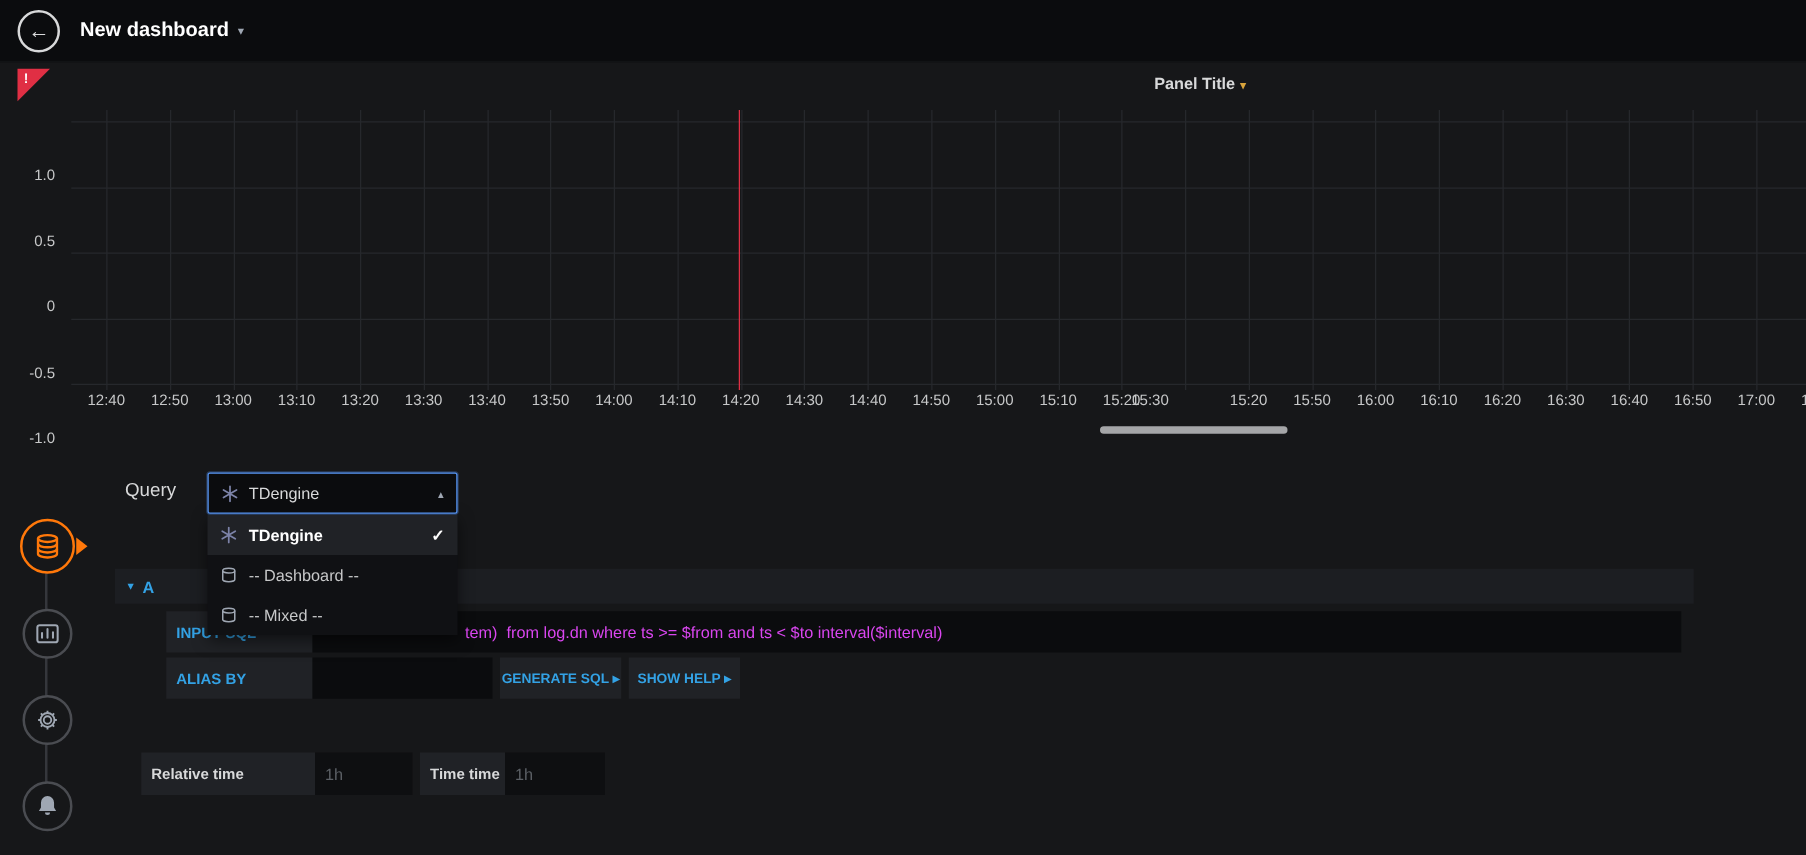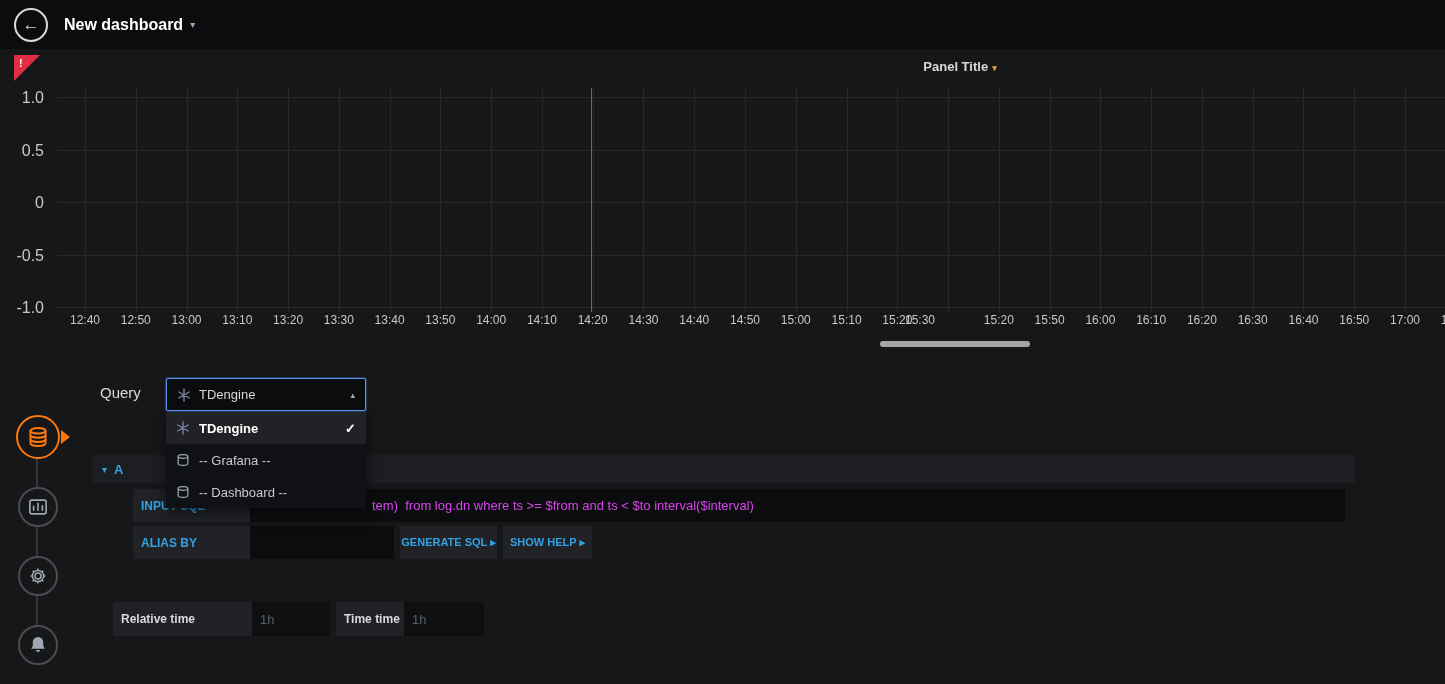--- a/index.html
+++ b/index.html
@@ -27,21 +27,21 @@
   .error-mark { position:absolute; left:19px; top:57px; color:#fff; font-size:11px; font-weight:700; }
   .panel-title { position:absolute; left:860px; top:59px; width:200px; text-align:center;
     font-size:13px; font-weight:700; color:#d8d9da; cursor:pointer; z-index:5; }
   .panel-title .pcaret { color:#d9a43c; font-size:9px; margin-left:4px; }
 
   
   #chart { position:absolute; left:0; top:0; width:1445px; height:684px; pointer-events:none; }
   .vline { position:absolute; width:1px; background:#26282c; }
   .hline { position:absolute; height:1px; background:#26282c; }
   .xtick { position:absolute; width:52px; text-align:center; font-size:12px; color:#c7c8c9; }
-  .ytick { position:absolute; width:38px; text-align:right; font-size:16px; color:#c7c8c9; }
+  .ytick { position:absolute; width:38px; text-align:right; font-size:12px; color:#c7c8c9;margin-top:44px; }
   .annotation-line { position:absolute; width:1px; background:#e02f44; }
 
   .scrollbar-thumb { position:absolute; left:880px; top:341px; width:150px; height:6px;
     border-radius:3px; background:#b5b6b8; opacity:.9; cursor:pointer; }
 
   
   .side-line { position:absolute; left:36px; top:420px; width:2px; height:243px; background:#35373c; }
   .side-icon { position:absolute; width:40px; height:40px; border-radius:50%;
     background:#161719; border:2px solid #4a4c51; display:flex; align-items:center;
     justify-content:center; cursor:pointer; color:#9fa7b3; z-index:2; }
@@ -253,30 +253,30 @@
     <span>TDengine</span>
     <span class="check">✓</span>
   </div>
   <div class="ds-item">
     <span class="mi">
       <svg width="14" height="14" viewBox="0 0 16 16" fill="none" stroke="#9fa7b3" stroke-width="1.4">
           <ellipse cx="8" cy="4" rx="5.5" ry="2.1"></ellipse>
           <path d="M2.5 4v8c0 1.1 2.46 2.1 5.5 2.1s5.5-1 5.5-2.1V4"></path>
         </svg>
     </span>
-    <span>-- Grafana --</span>
+    <span>-- Dashboard --</span>
   </div>
   <div class="ds-item">
     <span class="mi">
       <svg width="14" height="14" viewBox="0 0 16 16" fill="none" stroke="#9fa7b3" stroke-width="1.4">
           <ellipse cx="8" cy="4" rx="5.5" ry="2.1"></ellipse>
           <path d="M2.5 4v8c0 1.1 2.46 2.1 5.5 2.1s5.5-1 5.5-2.1V4"></path>
         </svg>
     </span>
-    <span>-- Dashboard --</span>
+    <span>-- Mixed --</span>
   </div>
 </div>
 
 <div class="row-a">
   <span class="a-caret">▾</span>
   <span class="a-letter">A</span>
 </div>
 
 <div class="chip blue sql-chip">INPUT SQL</div>
 <div class="sql-input"></div>

